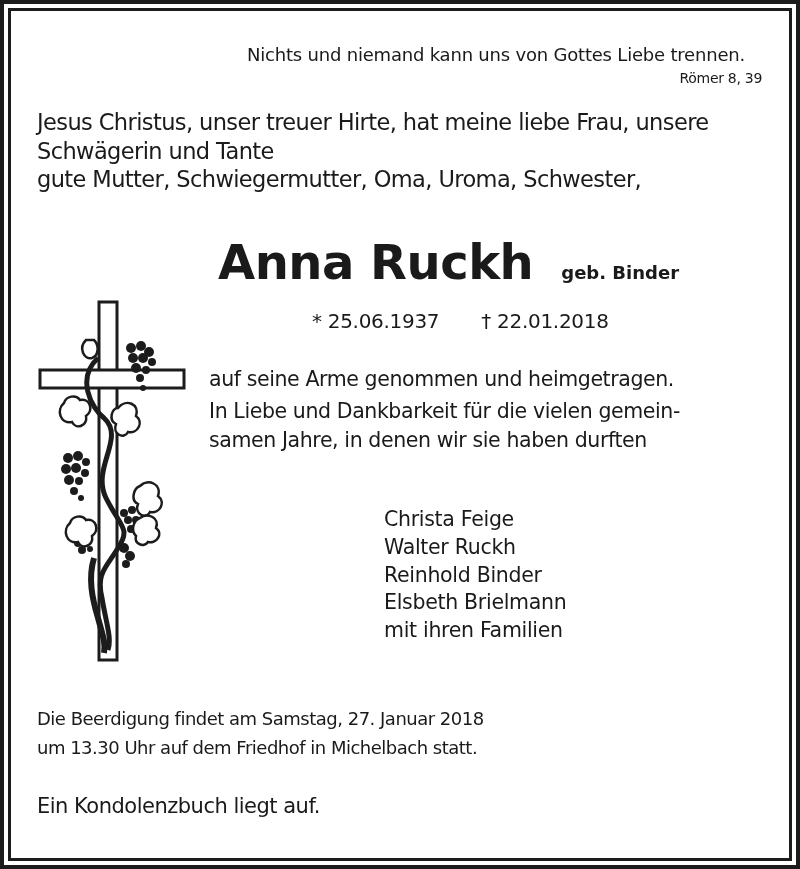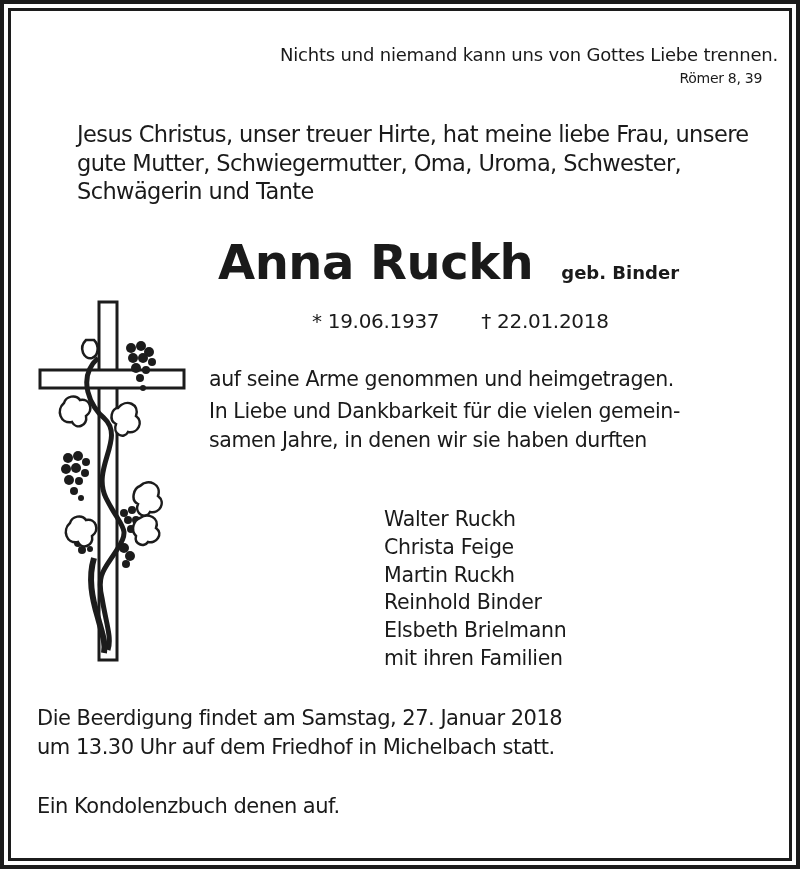--- a/index.html
+++ b/index.html
@@ -28,40 +28,39 @@
       width: 784px; height: 853px;
       box-sizing: border-box;
       border: 3px solid #1c1c1c;
     }
     .txt {
       position: absolute;
       white-space: nowrap;
       letter-spacing: -0.3px;
     }
     .motto {
-      right: 22px;
+      right: 55px;
       top: 44px;
       font-size: 18px;
       text-align: right;
       letter-spacing: -0.2px;
     }
     .motto-ref {
       right: 38px;
       top: 70px;
       font-size: 14px;
       text-align: right;
       padding-left: 48px;
     }
     .intro {
       left: 37px;
-      top: 120px;
+      top: 108px;
       font-size: 22.5px;
       line-height: 28.5px;
       letter-spacing: -0.6px;
-      margin-left: 40px;
     }
     .intro div { white-space: nowrap; }
     .name-line {
       left: 218px;
       top: 234px;
       display: flex;
       align-items: baseline;
     }
     .name {
       font-family: "DejaVu Sans", sans-serif;
@@ -100,21 +99,21 @@
       left: 384px;
       top: 506px;
       font-size: 20.5px;
       line-height: 27.8px;
       letter-spacing: -0.3px;
     }
     .mourners div { white-space: nowrap; }
     .funeral {
       left: 37px;
       top: 704px;
-      font-size: 21px;
+      font-size: 18px;
       line-height: 29px;
       letter-spacing: -0.5px;
     }
     .condolence {
       left: 37px;
       top: 794px;
       font-size: 21px;
       letter-spacing: -0.5px;
     }
     .cross-wrap {
@@ -129,31 +128,31 @@
 <body>
 
 <div class="frame-outer"></div>
 <div class="frame-inner"></div>
 
 <div class="txt motto">Nichts und niemand kann uns von Gottes Liebe trennen.</div>
 <div class="txt motto-ref">Römer 8, 39</div>
 
 <div class="txt intro">
   <div>Jesus Christus, unser treuer Hirte, hat meine liebe Frau, unsere</div>
+  <div>Schwägerin und Tante</div>
   <div>gute Mutter, Schwiegermutter, Oma, Uroma, Schwester,</div>
-  <div>Schwägerin und Tante</div>
 </div>
 
 <div class="txt name-line">
   <span class="name">Anna Ruckh</span>
   <span class="maiden">geb. Binder</span>
 </div>
 
 <div class="txt dates">
-  <span>* 19.06.1937</span>
+  <span>* 25.06.1937</span>
   <span class="died">† 22.01.2018</span>
 </div>
 
 <div class="cross-wrap">
   <svg width="154" height="366" viewBox="0 0 154 366" xmlns="http://www.w3.org/2000/svg">
     <g fill="#ffffff" stroke="#1c1c1c" stroke-width="3">
 
       <rect x="63" y="4" width="18" height="358"></rect>
 
       <rect x="4" y="72" width="144" height="18"></rect>
@@ -213,26 +212,25 @@
 </div>
 
 <div class="txt arms">auf seine Arme genommen und heimgetragen.</div>
 
 <div class="txt thanks">
   <div>In Liebe und Dankbarkeit für die vielen gemein-</div>
   <div>samen Jahre, in denen wir sie haben durften</div>
 </div>
 
 <div class="txt mourners">
+  <div>Christa Feige</div>
   <div>Walter Ruckh</div>
-  <div>Christa Feige</div>
-  <div>Martin Ruckh</div>
   <div>Reinhold Binder</div>
   <div>Elsbeth Brielmann</div>
   <div>mit ihren Familien</div>
 </div>
 
 <div class="txt funeral">
   <div>Die Beerdigung findet am Samstag, 27. Januar 2018</div>
   <div>um 13.30 Uhr auf dem Friedhof in Michelbach statt.</div>
 </div>
 
-<div class="txt condolence">Ein Kondolenzbuch denen auf.</div>
+<div class="txt condolence">Ein Kondolenzbuch liegt auf.</div>
 
 </body></html>

